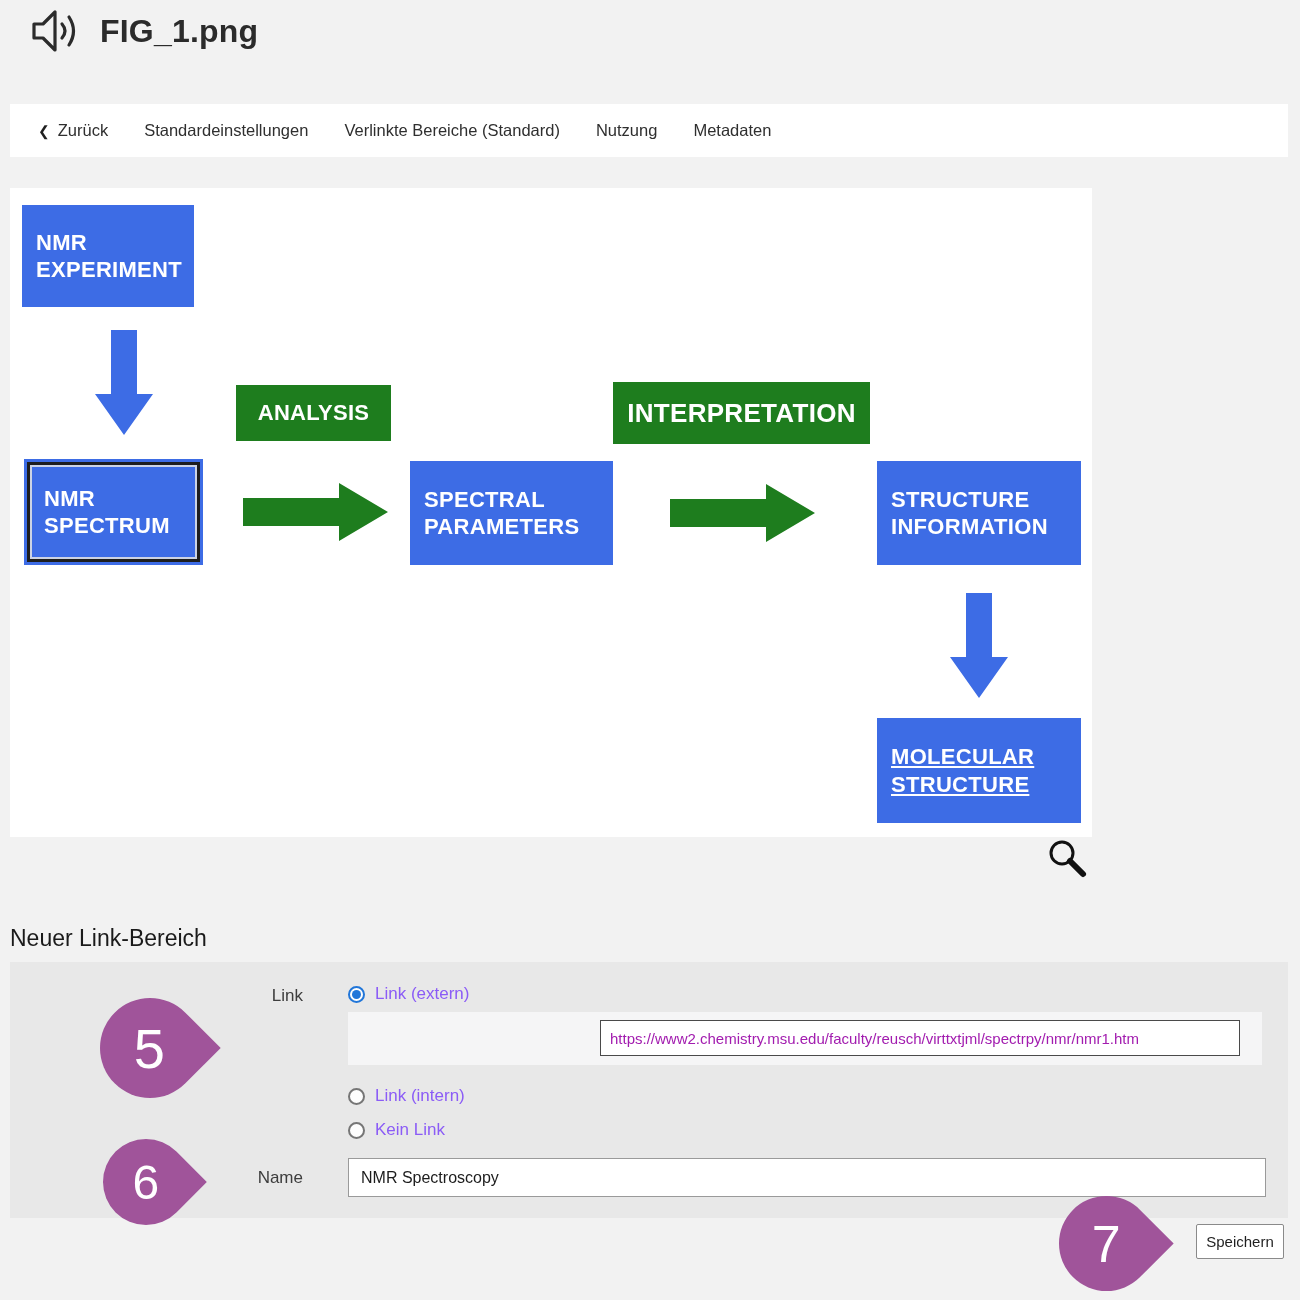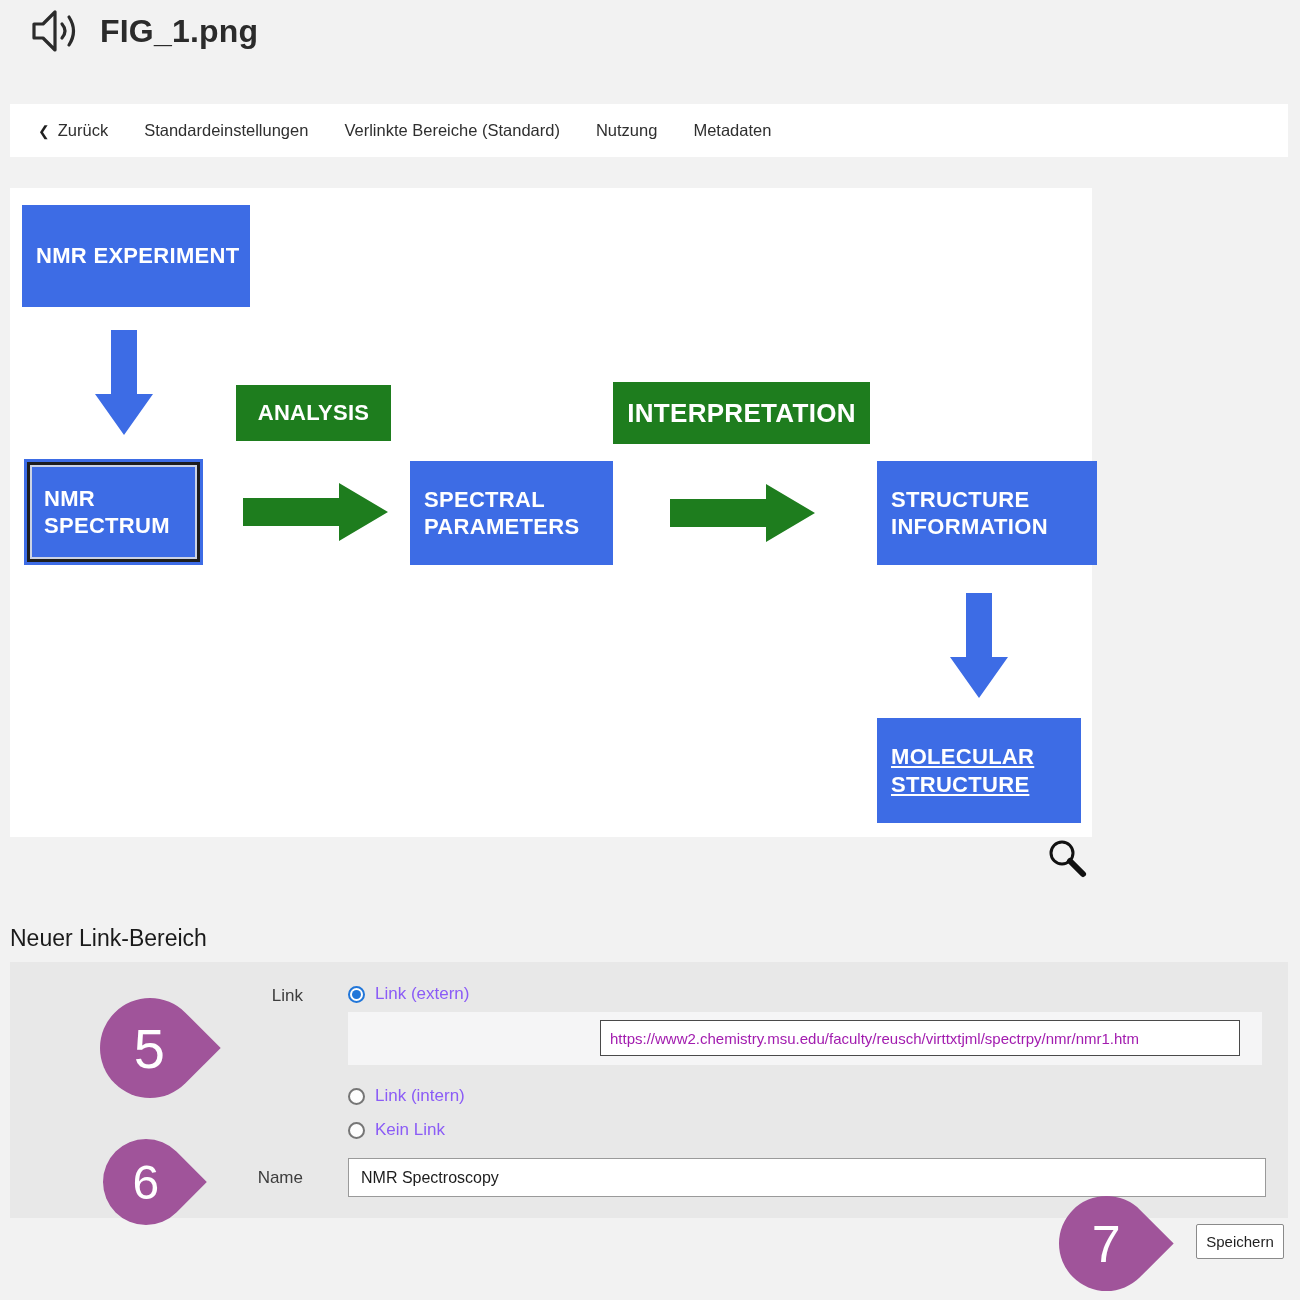--- a/index.html
+++ b/index.html
@@ -25,30 +25,30 @@
   .chevron-left { font-size:14px; font-weight:bold; color:#1f1f1f; }
 
   
   .image-canvas { position:absolute; left:10px; top:188px; width:1082px; height:649px; background:#ffffff; }
   .fc-node {
     position:absolute; color:#ffffff; font-weight:bold; display:flex; align-items:center;
     font-size:22px; line-height:1.25; letter-spacing:0.3px;
   }
   .fc-blue { background:#3d6ce5; padding-left:14px; padding-right:6px; }
   .fc-green { background:#1e7d1e; justify-content:center; text-align:center; }
-  .n-experiment { left:12px; top:17px; width:228px; height:102px; }
+  .n-experiment { left:12px; top:17px; width:172px; height:102px; }
   .n-analysis { left:226px; top:197px; width:155px; height:56px; }
   .n-spectrum {
     left:17px; top:274px; width:173px; height:100px;
     border:3px solid #1d1d1d;
     box-shadow:0 0 0 3px #3d6ce5, inset 0 0 0 2px #ccd3e4;
   }
   .n-spectral { left:400px; top:273px; width:203px; height:104px; }
   .n-interpretation { left:603px; top:194px; width:257px; height:62px; font-size:26px; }
-  .n-structure { left:867px; top:273px; width:220px; height:104px; }
+  .n-structure { left:867px; top:273px; width:204px; height:104px; }
   .n-molecular { left:867px; top:530px; width:204px; height:105px;text-decoration:underline; }
   .fc-arrow { position:absolute; }
 
   
   .magnifier { position:absolute; left:1046px; top:838px; width:44px; height:44px; }
 
   
   .section-heading { position:absolute; left:10px; top:925px; font-size:23px; color:#1a1a1a; }
   .form-panel { position:absolute; left:10px; top:962px; width:1278px; height:256px; background:#e8e8e8; }
   .field-label { position:absolute; width:110px; text-align:right; font-size:17px; color:#3d3d3d; }

